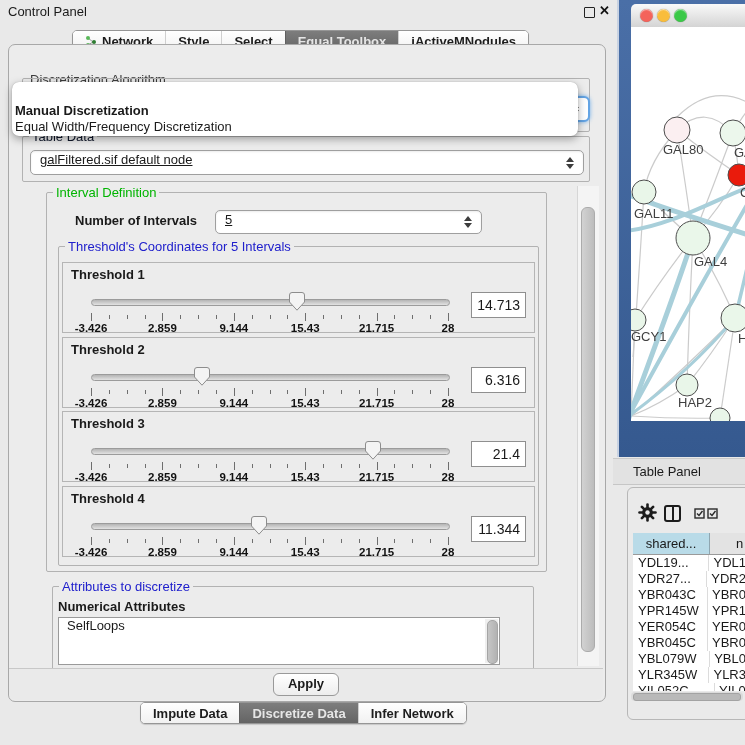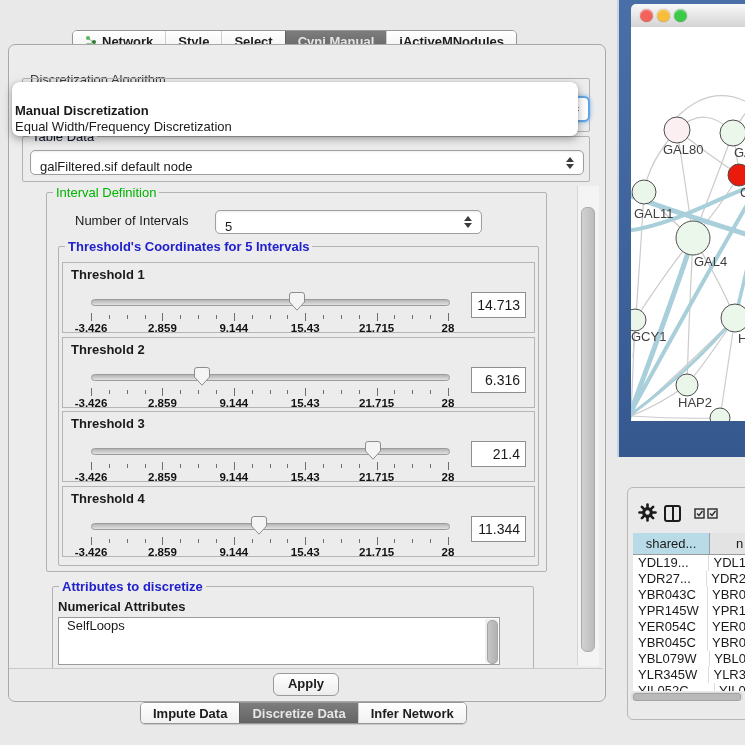--- a/index.html
+++ b/index.html
@@ -21,25 +21,25 @@
   .seg.sel{background:linear-gradient(#7d7d7d,#646464);color:#e6e6e6;border-left-color:#5f5f5f;}
   .seg .net-ic{margin-right:5px;display:inline-block;line-height:0;}
   .toptabs{left:72px;top:30px;}
   .bottabs{left:140px;top:702px;}
 
   .frame{left:8px;top:44px;width:596px;height:656px;border:1px solid #a8a8a8;border-radius:7px;background:#ececec;}
 
   .group{border:1px solid #b2b2b2;border-radius:2px;}
   .legend{position:absolute;top:-8px;left:6px;background:#ececec;padding:0 3px;line-height:15px;}
   .lg-green{color:#00b400;}
-  .lg-blue{color:#2020cc;font-weight:bold;}
+  .lg-blue{color:#2020cc;}
   .lg-dark{color:#0f172a;}
 
   .combo{background:#ffffff;border:1px solid #9f9f9f;border-radius:5px;box-shadow:inset 0 1px 2px rgba(0,0,0,.08);}
-  .combo .val{position:absolute;left:9px;top:8px;white-space:nowrap;}
+  .combo .val{position:absolute;left:9px;top:1px;white-space:nowrap;text-decoration:underline;}
   .spinner{position:absolute;right:9px;top:50%;transform:translateY(-50%);width:8px;height:12px;}
   .spinner:before,.spinner:after{content:"";position:absolute;left:0;border-left:4px solid transparent;border-right:4px solid transparent;}
   .spinner:before{top:0;border-bottom:5px solid #3d3d3d;}
   .spinner:after{bottom:0;border-top:5px solid #3d3d3d;}
 
   
   .algo-group{left:22px;top:78px;width:566px;height:52px;}
   .algo-combo{left:30px;top:96px;width:556px;height:22px;border:2px solid #64a4e4;box-shadow:0 0 4px #74b0ea;border-radius:6px;background:#fff;}
   .algo-label{left:30px;top:72px;color:#3c3c3c;}
 
@@ -52,21 +52,21 @@
 
   .td-group{left:22px;top:136px;width:566px;height:44px;}
   .td-combo{left:30px;top:150px;width:552px;height:23px;}
 
   
   .vscroll{left:577px;top:186px;width:21px;height:480px;background:#f4f4f4;border-left:1px solid #d6d6d6;}
   .vscroll .thumb{position:absolute;left:3px;top:21px;width:12px;height:443px;border-radius:6px;
                   background:linear-gradient(90deg,#d2d2d2,#bcbcbc);border:1px solid #ababab;}
 
   .iv-group{left:46px;top:192px;width:499px;height:378px;}
-  .noi-label{left:75px;top:213px;font-weight:normal;}
+  .noi-label{left:75px;top:213px;font-weight:bold;}
   .noi-combo{left:215px;top:210px;width:265px;height:22px;}
   .thc-group{left:58px;top:246px;width:479px;height:318px;border:1px solid #b2b2b2;}
 
   .th-box{position:absolute;left:62px;width:471px;height:69px;border:1px solid #b5b5b5;background:#ececec;}
   .th-title{position:absolute;left:8px;top:4px;font-weight:bold;}
   .th-slider{position:absolute;left:28px;top:26px;width:357px;height:40px;}
   .track{position:absolute;left:0;top:10px;width:100%;height:5px;border:1px solid #9b9b9b;border-radius:4px;
          background:linear-gradient(#b4b4b4,#e2e2e2);}
   .thumb-p{position:absolute;top:3px;margin-left:-8px;line-height:0;}
   .ticks{position:absolute;left:0;top:24px;width:100%;height:9px;}
@@ -118,40 +118,45 @@
   .cols-ic{width:13px;height:13px;border:2px solid #1c1c1c;border-radius:3px;position:relative;}
   .cols-ic:before{content:"";position:absolute;left:50%;top:0;bottom:0;width:2px;background:#1c1c1c;transform:translateX(-1px);}
 
   svg text{font-family:"Liberation Sans",sans-serif;}
 </style>
 </head>
 <body>
 
 <div class="stage">
 
+  <div class="abs titlebar">
+    <span class="abs t">Control Panel</span>
+    <span class="abs float-ic"></span>
+    <span class="abs close-ic">✕</span>
+  </div>
 
   <div class="abs segbar toptabs" id="top-tabs">
       <div class="seg">
         <span class="net-ic"><svg width="12" height="13" viewBox="0 0 12 13">
             <line x1="3" y1="3" x2="8" y2="7" stroke="#9a9a9a"></line>
             <line x1="3" y1="10" x2="8" y2="7" stroke="#9a9a9a"></line>
             <circle cx="3" cy="3" r="2" fill="#58b758"></circle>
             <circle cx="3" cy="10" r="2" fill="#58b758"></circle>
             <circle cx="9" cy="7" r="2" fill="#2e7d32"></circle>
           </svg></span>
         <span>Network</span>
       </div>
       <div class="seg">
         <span>Style</span>
       </div>
       <div class="seg">
         <span>Select</span>
       </div>
       <div class="seg sel">
-        <span>Cyni Manual</span>
+        <span>Equal Toolbox</span>
       </div>
       <div class="seg">
         <span>jActiveMNodules</span>
       </div>
     </div>
 
   <div class="abs frame"></div>
 
   <span class="abs algo-label">Discretization Algorithm</span>
   <div class="abs group algo-group"></div>
@@ -440,20 +445,23 @@
           <text x="0" y="314" font-size="13" fill="#3f3f3f">GCY1</text>
           <circle cx="104" cy="291" r="14" fill="#eaf7ea" stroke="#4d4d4d" stroke-width="1"></circle>
           <text x="107" y="316" font-size="13" fill="#3f3f3f">H</text>
           <circle cx="56" cy="358" r="11" fill="#e9f6e9" stroke="#4d4d4d" stroke-width="1"></circle>
           <text x="47" y="380" font-size="13" fill="#3f3f3f">HAP2</text>
           <circle cx="89" cy="391" r="10" fill="#e9f6e9" stroke="#4d4d4d" stroke-width="1"></circle>
         </svg>
     </div>
   </div>
 
+  <div class="abs tp-header">
+    <span class="abs t">Table Panel</span>
+  </div>
   <div class="abs tp-panel">
     <span class="tp-toolbar-ic" style="left:10px;top:15px">
       <svg width="19" height="19" viewBox="0 0 19 19">
           <g stroke="#1c1c1c" stroke-width="2.6" stroke-linecap="round">
         <line x1="9.5" y1="1.5" x2="9.5" y2="17.5"></line>
             <line x1="1.5" y1="9.5" x2="17.5" y2="9.5"></line>
         <line x1="3.9" y1="3.9" x2="15.1" y2="15.1"></line>
             <line x1="15.1" y1="3.9" x2="3.9" y2="15.1"></line>
           </g>
         <circle cx="9.5" cy="9.5" r="5.4" fill="#1c1c1c"></circle>

